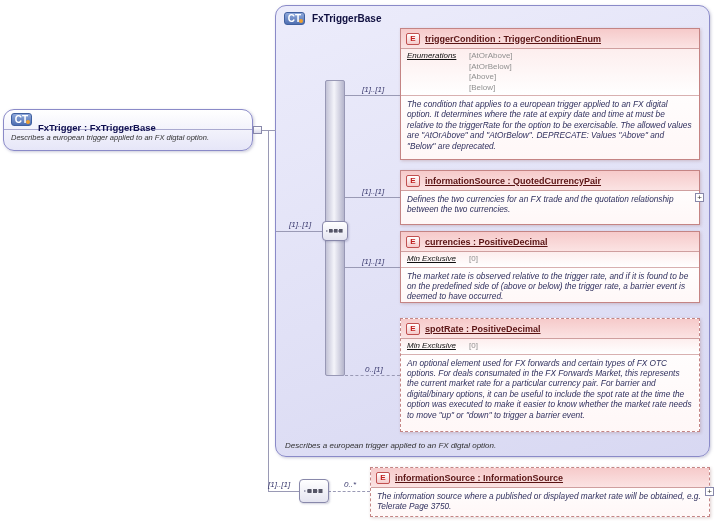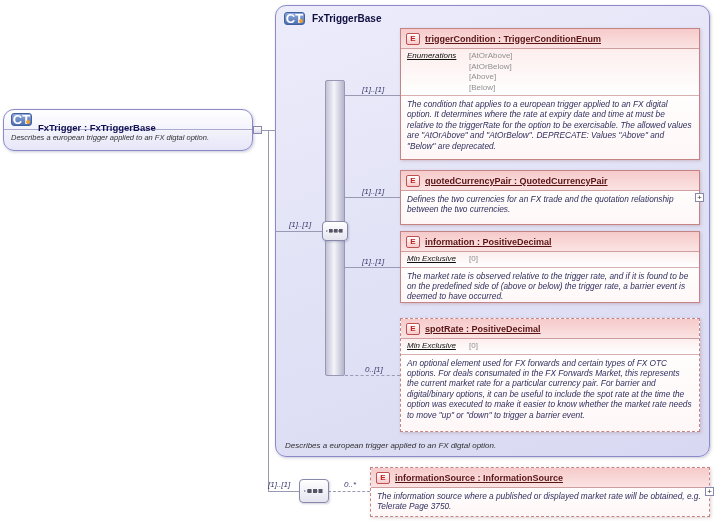--- a/index.html
+++ b/index.html
@@ -15,21 +15,21 @@
   .hline.dashed { height:0; background:none; border-top:1px dashed #9a9ab5; }
 
   
   .card { position:absolute; font-size:8px; font-style:italic; color:#3a3a6e; white-space:nowrap; }
 
   
   .ct-badge {
     position:relative; display:inline-flex; align-items:center; justify-content:center;
     width:21px; height:13px; flex:0 0 auto; border-radius:3px;
     background:linear-gradient(#8fa9dc,#4f6fb2); border:1px solid #3f5f9f;
-    color:#fff; font-size:13px; font-weight:bold;
+    color:#fff; font-size:10px; font-weight:bold;
   }
   .ct-badge::after {
     content:""; position:absolute; right:1px; bottom:1px; width:4px; height:4px;
     border-radius:50%; background:#f0a030;
   }
 
   
   .e-badge {
     display:inline-flex; align-items:center; justify-content:center;
     width:14px; height:12px; flex:0 0 auto; border:1px solid #c05050; border-radius:2px;
@@ -168,30 +168,30 @@
         <div>[Above]</div>
         <div>[Below]</div>
       </div>
     </div>
     <div class="elem-desc">The condition that applies to a european trigger applied to an FX digital option. It determines where the rate at expiry date and time at must be relative to the triggerRate for the option to be exercisable. The allowed values are "AtOrAbove" and "AtOrBelow". DEPRECATE: Values "Above" and "Below" are deprecated.</div>
   </div>
 
   <div class="elem-box" style="left:400px;top:170px;width:300px;height:55px;">
     <div class="elem-header">
       <span class="e-badge">E</span>
-      <span class="elem-title">quotedCurrencyPair : QuotedCurrencyPair</span>
+      <span class="elem-title">informationSource : QuotedCurrencyPair</span>
     </div>
     <div class="elem-desc">Defines the two currencies for an FX trade and the quotation relationship between the two currencies.</div>
   </div>
   <div class="plus-box" style="left:695px;top:193px;">+</div>
 
   <div class="elem-box" style="left:400px;top:231px;width:300px;height:72px;">
     <div class="elem-header">
       <span class="e-badge">E</span>
-      <span class="elem-title">information : PositiveDecimal</span>
+      <span class="elem-title">currencies : PositiveDecimal</span>
     </div>
     <div class="facet-area">
       <span class="facet-label">Min Exclusive</span>
       <div class="facet-values"><span>[0]</span></div>
     </div>
     <div class="elem-desc">The market rate is observed relative to the trigger rate, and if it is found to be on the predefined side of (above or below) the trigger rate, a barrier event is deemed to have occurred.</div>
   </div>
 
   <div class="elem-box optional" style="left:400px;top:318px;width:300px;height:114px;">
     <div class="elem-header">

